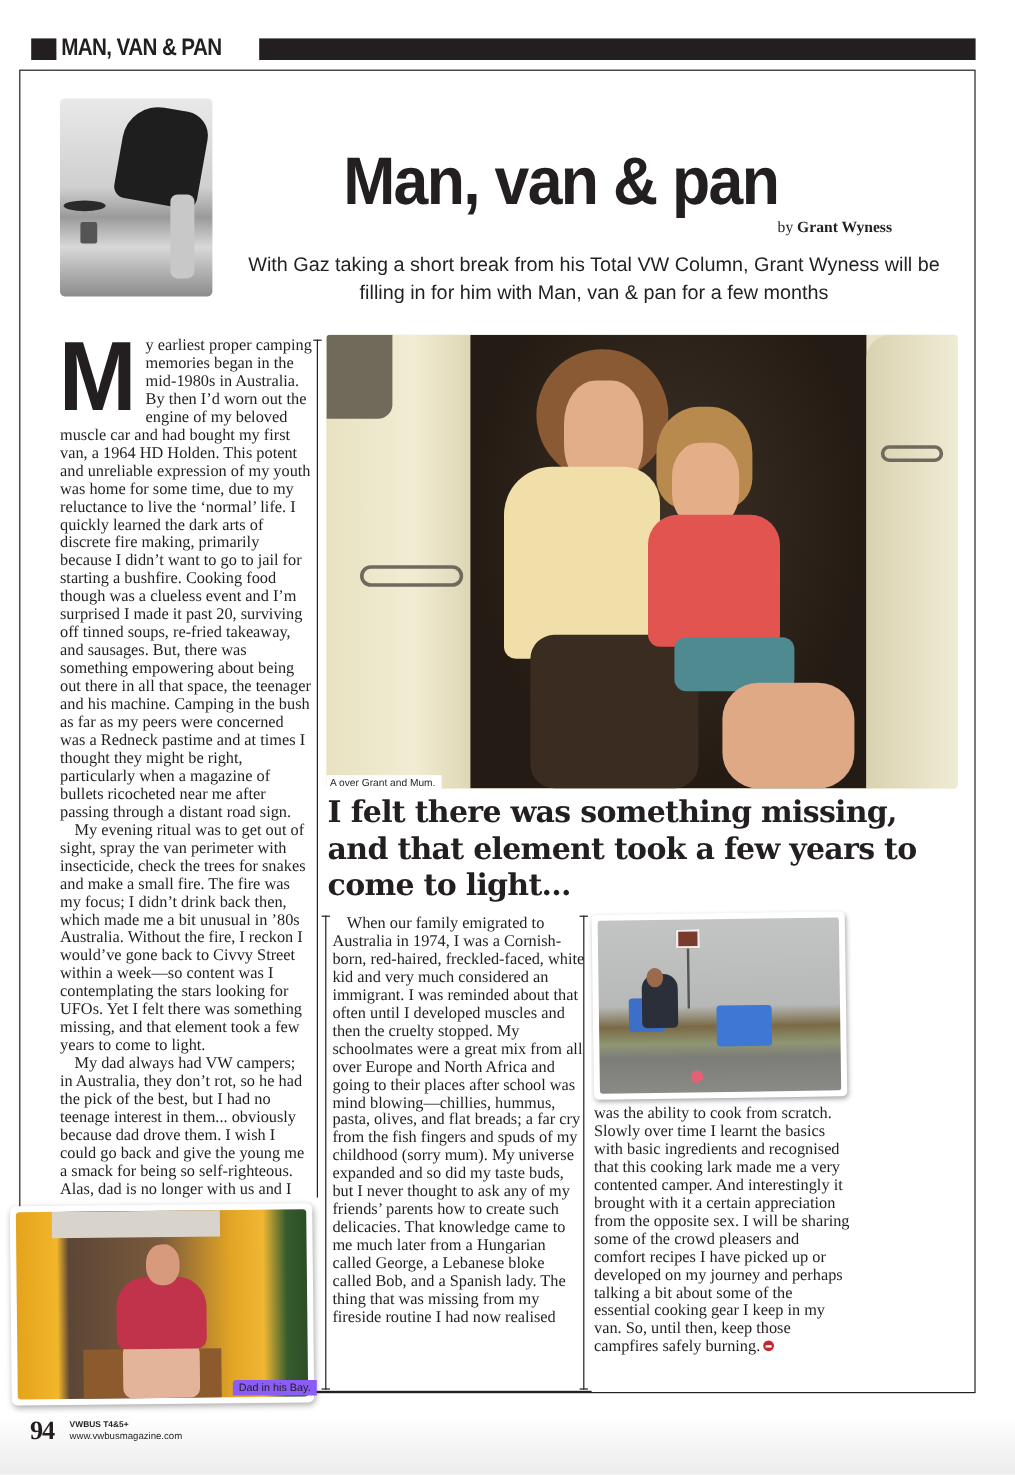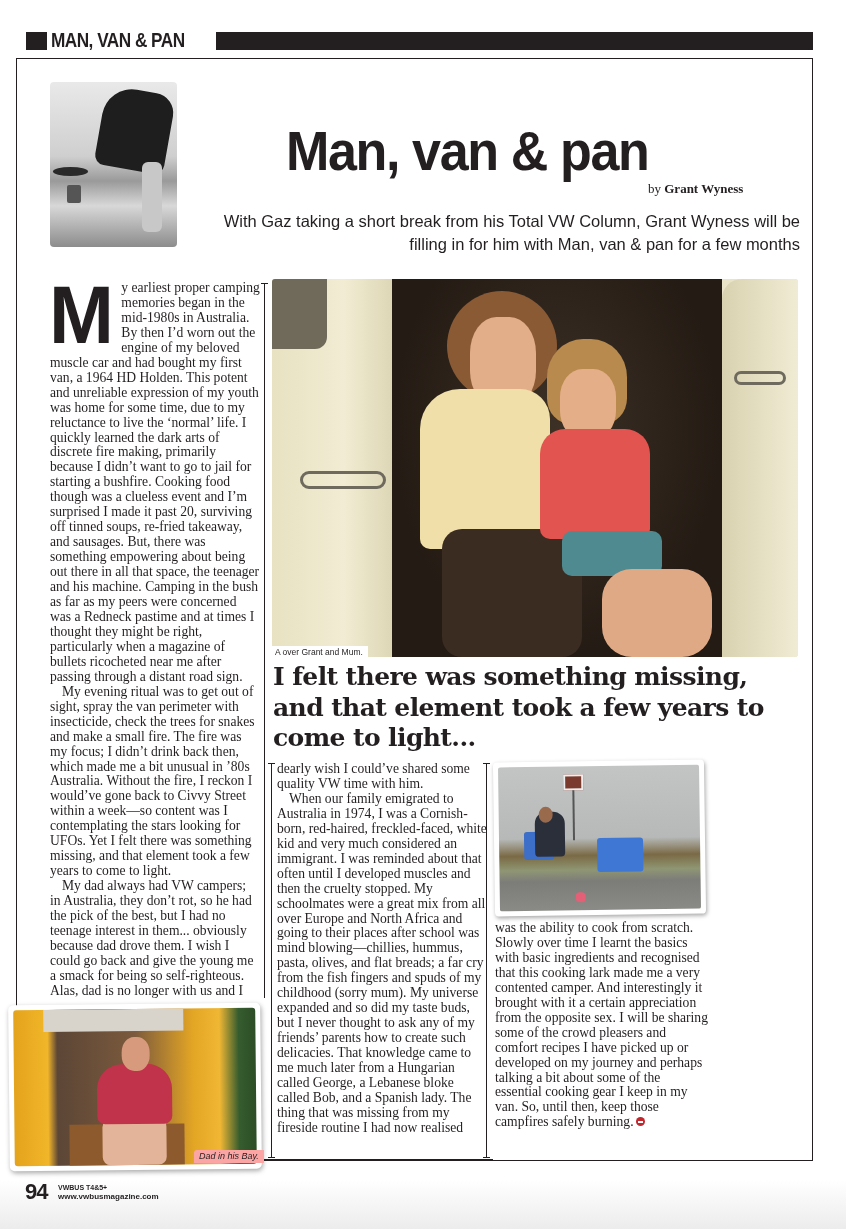--- a/index.html
+++ b/index.html
@@ -20,21 +20,21 @@
     background: linear-gradient(180deg, #e9e9e9 0%, #cfcfcf 45%, #9a9a9a 60%, #d8d8d8 75%, #8c8c8c 100%); }
   .head-photo .figure { position: absolute; left: 50px; top: 8px; width: 70px; height: 80px; background: #1e1e1e; border-radius: 30px 20px 10px 10px; transform: rotate(10deg); }
   .head-photo .legs { position: absolute; left: 92px; top: 80px; width: 20px; height: 70px; background: #c8c8c8; border-radius: 6px; }
   .head-photo .pan { position: absolute; left: 3px; top: 85px; width: 35px; height: 9px; background: #2a2a2a; border-radius: 50%; }
   .head-photo .stove { position: absolute; left: 17px; top: 103px; width: 14px; height: 18px; background: #555; border-radius: 2px; }
 
   
   .title { position: absolute; left: 286px; top: 118px; font-family: "Liberation Sans", sans-serif; font-weight: 700; font-size: 56px; letter-spacing: -1.5px; color: #231f20; transform: scaleX(0.93); transform-origin: left top; white-space: nowrap; }
   .byline { position: absolute; left: 648px; top: 181px; font-family: "Liberation Serif", serif; font-size: 13px; color: #231f20; white-space: nowrap; }
   .byline b { font-weight: 700; text-align: right; }
-  .standfirst { position: absolute; left: 190px; top: 210px; width: 610px; text-align: right; font-family: "Liberation Sans", sans-serif; font-size: 16.5px; line-height: 23px; color: #231f20; }
+  .standfirst { position: absolute; left: 190px; top: 210px; width: 610px; text-align: center; font-family: "Liberation Sans", sans-serif; font-size: 16.5px; line-height: 23px; color: #231f20; }
 
   
   .col { position: absolute; font-family: "Liberation Serif", serif; font-size: 13.6px; line-height: 14.95px; color: #231f20; }
   .col p { text-indent: 0; }
   .col p.ind { text-indent: 12px; }
   .col-1 { left: 50px; top: 281px; width: 210px; }
   .dropcap { float: left; font-family: "Liberation Sans", sans-serif; font-weight: 700; font-size: 82px; line-height: 64px; height: 64px; margin: 2px 4px 0 -1px; color: #231f20; transform: scaleX(0.95); transform-origin: left top; }
 
   .col-2 { left: 277px; top: 762px; width: 212px; }
   .col-3 { left: 495px; top: 921px; width: 215px; font-family: Liberation Serif, serif; }
@@ -84,27 +84,27 @@
 
   
   .dad-photo { position: absolute; left: 9px; top: 1004px; width: 252px; height: 166px; background: #fff; border-radius: 5px; box-shadow: 1px 2px 5px rgba(0,0,0,0.35); transform: rotate(-0.6deg); }
   .dad-photo .img { position: absolute; left: 5px; top: 5px; width: 242px; height: 156px; overflow: hidden; border-radius: 3px;
     background: linear-gradient(90deg, #e4a31c 0%, #f1b62a 14%, #5c4636 18%, #7b5a3d 50%, #e3a524 74%, #f0b734 85%, #355c2e 93%, #2d4d26 100%); }
   .dad-photo .roof { position: absolute; left: 30px; top: 0; width: 140px; height: 22px; background: #d9d4cb; }
   .dad-photo .sweater { position: absolute; left: 83px; top: 55px; width: 75px; height: 60px; border-radius: 25px 25px 8px 8px; background: #c0334a; }
   .dad-photo .face { position: absolute; left: 108px; top: 28px; width: 28px; height: 34px; border-radius: 45%; background: #d79a7c; }
   .dad-photo .legs { position: absolute; left: 88px; top: 110px; width: 64px; height: 46px; background: #e3b49a; border-radius: 8px; }
   .dad-photo .seat { position: absolute; left: 55px; top: 115px; width: 115px; height: 41px; background: #8c5a2c; }
-  .caption-dad { position: absolute; left: 194px; top: 1150px; padding: 1px 5px 2px 5px; background: #fca5a5; border-radius: 3px 0 0 0; font-family: "Liberation Sans", sans-serif; font-size: 9px; color: #231f20; white-space: nowrap; font-style: italic; }
+  .caption-dad { position: absolute; left: 194px; top: 1150px; padding: 1px 5px 2px 5px; background: #8b5cf6; border-radius: 3px 0 0 0; font-family: "Liberation Sans", sans-serif; font-size: 9px; color: #231f20; white-space: nowrap; }
 
   
   .footer-fade { position: absolute; left: 0; top: 1180px; width: 846px; height: 49px; background: linear-gradient(180deg, #ffffff, #ececec); }
-  .page-num { position: absolute; left: 25px; top: 1179px; font-family: Liberation Sans, sans-serif; font-weight: 700; font-size: 22px; letter-spacing: -1px; color: #231f20; }
+  .page-num { position: absolute; left: 25px; top: 1179px; font-family: Liberation Serif, serif; font-weight: 700; font-size: 22px; letter-spacing: -1px; color: #231f20; }
   .mag-name { position: absolute; left: 58px; top: 1184px; font-family: "Liberation Sans", sans-serif; font-weight: 700; font-size: 7px; color: #231f20; white-space: nowrap; }
-  .mag-url { position: absolute; left: 58px; top: 1192px; font-family: "Liberation Sans", sans-serif; font-size: 8px; color: #231f20; white-space: nowrap; font-weight: bold; }
+  .mag-url { position: absolute; left: 58px; top: 1192px; font-family: "Liberation Sans", sans-serif; font-size: 8px; color: #231f20; white-space: nowrap; }
 </style>
 </head>
 <body>
 
 <div class="section-bar">
   <div class="block"></div>
   <div class="label">MAN, VAN &amp; PAN</div>
   <div class="rule"></div>
 </div>
 
@@ -151,21 +151,20 @@
   <div class="boy-face"></div>
   <div class="boy-shirt"></div>
   <div class="boy-shorts"></div>
   <div class="boy-legs"></div>
 </div>
 <div class="caption-main">A over Grant and Mum.</div>
 
 <div class="pullquote">I felt there was something missing, and that element took a few years to come to light...</div>
 
 <div class="col col-2">
-  <p>dearly wish I could’ve shared some quality VW time with him.</p>
   <p class="ind">When our family emigrated to Australia in 1974, I was a Cornish-born, red-haired, freckled-faced, white kid and very much considered an immigrant. I was reminded about that often until I developed muscles and then the cruelty stopped. My schoolmates were a great mix from all over Europe and North Africa and going to their places after school was mind blowing—chillies, hummus, pasta, olives, and flat breads; a far cry from the fish fingers and spuds of my childhood (sorry mum). My universe expanded and so did my taste buds, but I never thought to ask any of my friends’ parents how to create such delicacies. That knowledge came to me much later from a Hungarian called George, a Lebanese bloke called Bob, and a Spanish lady. The thing that was missing from my fireside routine I had now realised</p>
 </div>
 
 <div class="chairs-photo">
   <div class="img">
     <div class="sign"></div>
     <div class="pole"></div>
     <div class="chair1"></div>
     <div class="man"></div>
     <div class="head"></div>

